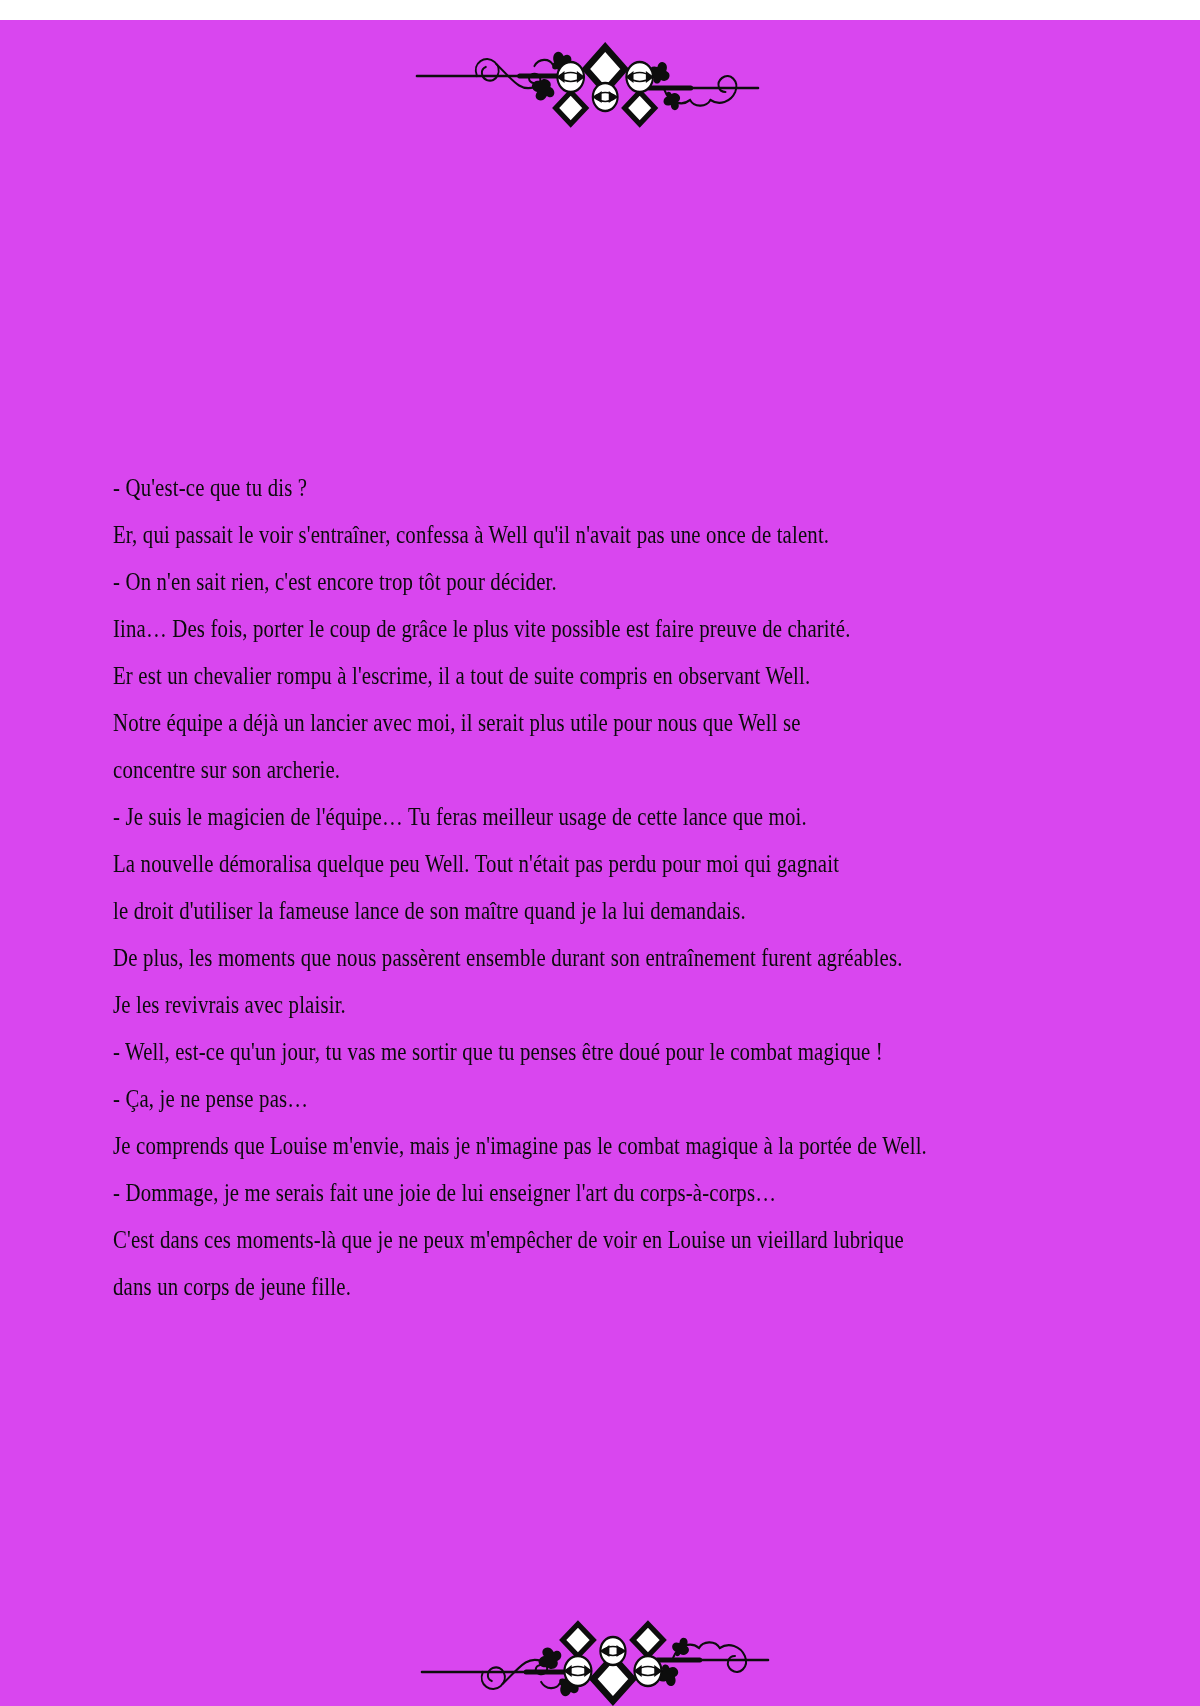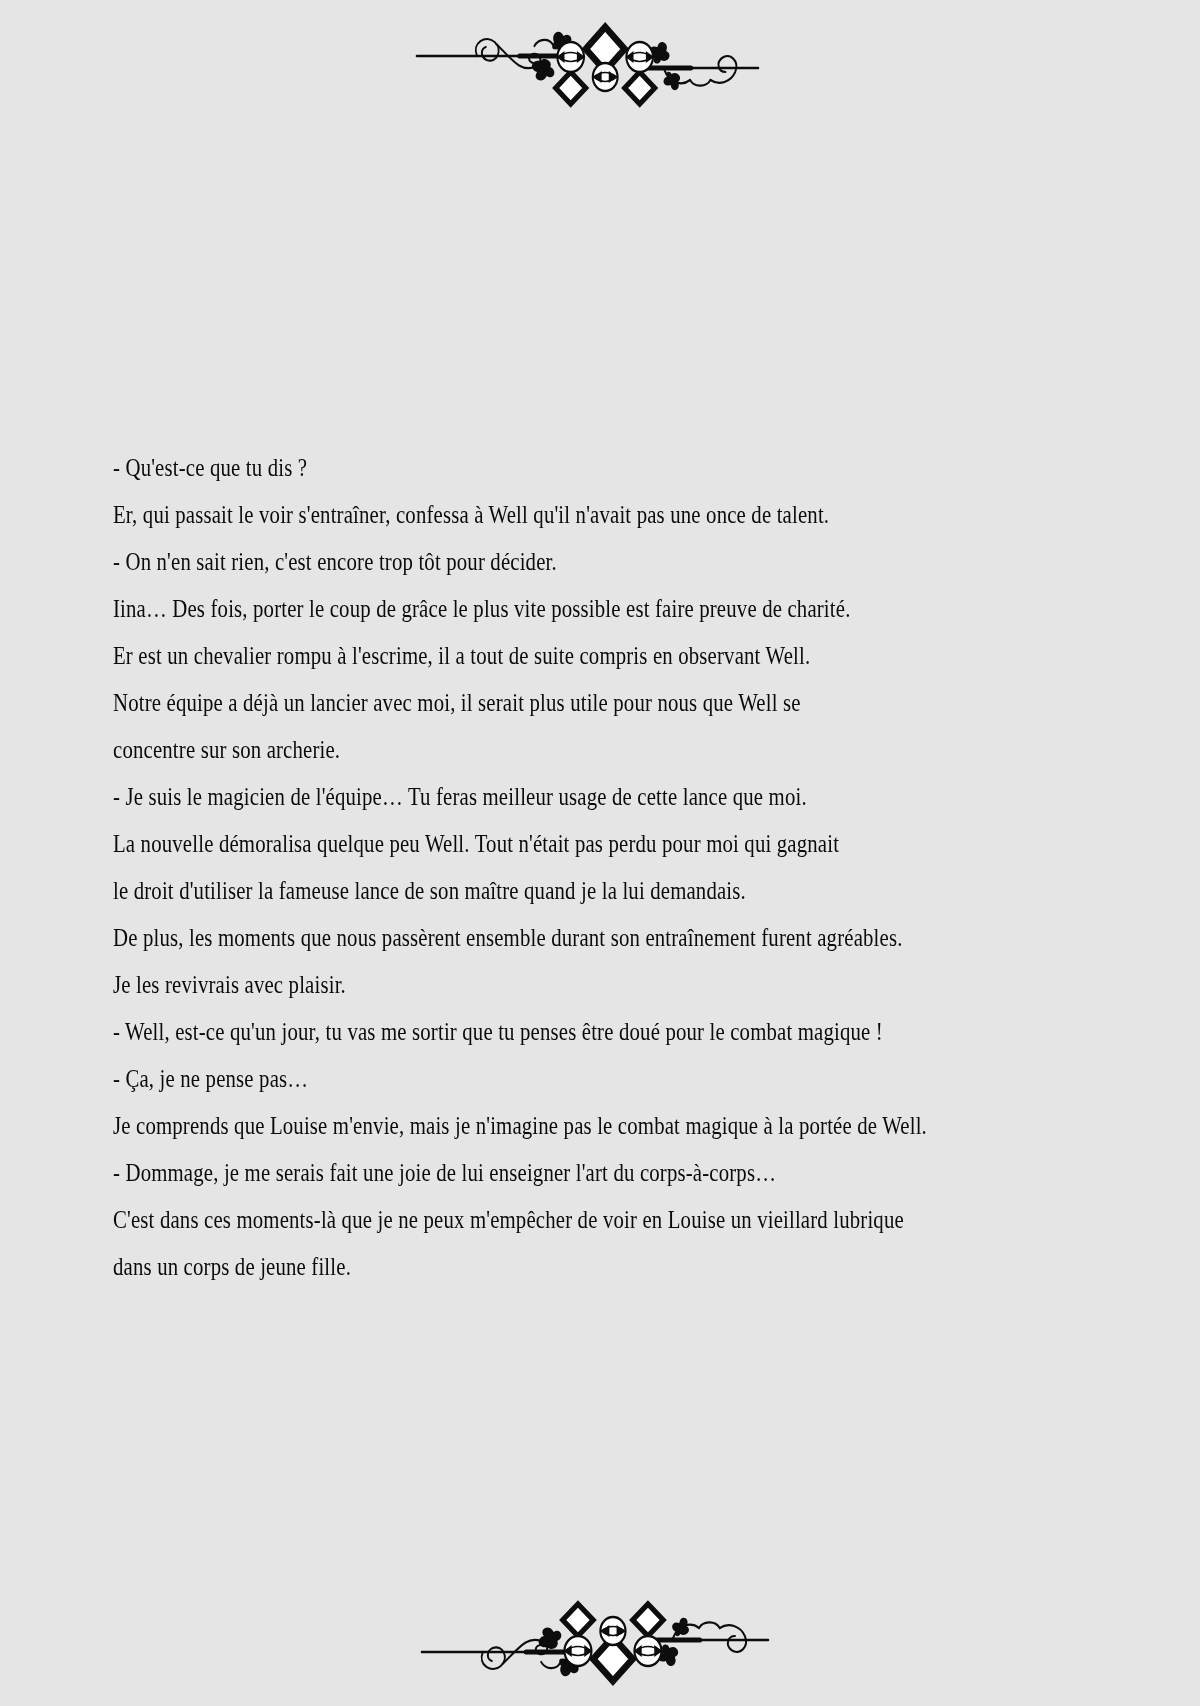--- a/index.html
+++ b/index.html
@@ -5,21 +5,22 @@
   html, body { margin: 0; padding: 0; }
   body {
     width: 1200px; height: 1706px;
     background: #ffffff;
     font-family: "Liberation Serif", "DejaVu Serif", serif;
     position: relative;
     overflow: hidden;
   }
   .page {
     position: absolute; inset: 0;
-    background: #e5e5e5;
+    background: #d946ef;
+    margin-top: 20px;
   }
   .ornament {
     position: absolute;
     pointer-events: none;
   }
   .ornament svg { display: block; width: 100%; height: 100%; }
   .ornament-top    { left: 415px; top: 16px;   width: 345px; height: 95px; }
   .ornament-bottom { left: 420px; top: 1597px; width: 350px; height: 95px; }
   .ornament-bottom svg { transform: scaleY(-1); }
   .text-block {

